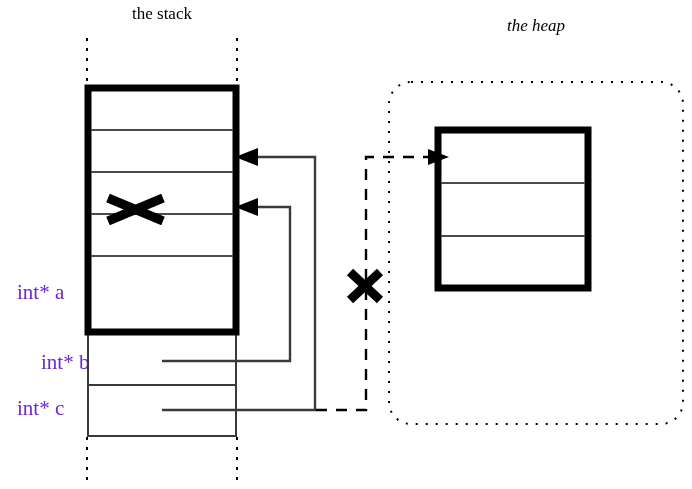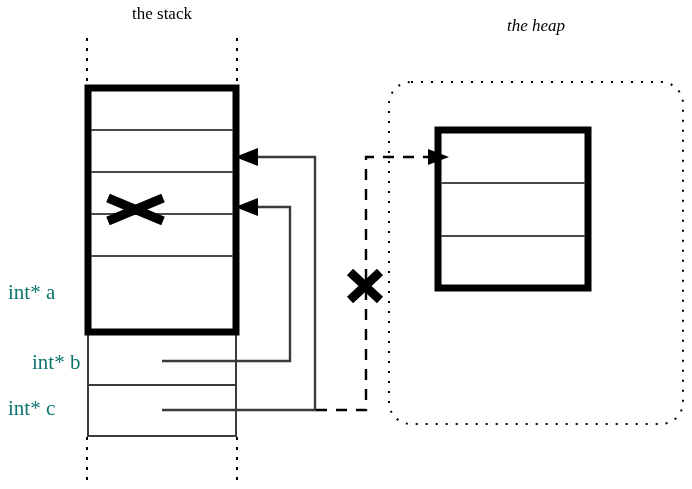--- a/index.html
+++ b/index.html
@@ -20,23 +20,23 @@
     font-size: 17px;
     color: #000000;
     white-space: nowrap;
     text-align: center;
   }
   #title-stack { left: 86px; width: 152px; top: 4px; }
   #title-heap  { left: 388px; width: 296px; top: 16px; font-style: italic; }
 
   .var-label {
     position: absolute;
-    left: 8px;
+    left: 17px;
     font-size: 21px;
-    color: #0f766e;
+    color: #6d28d9;
     white-space: nowrap;
   }
   #label-a { top: 280px; }
   #label-b { top: 350px; margin-left: 24px; }
   #label-c { top: 396px; }
 
   .cell-value {
     position: absolute;
     font-size: 21px;
     color: #000000;

